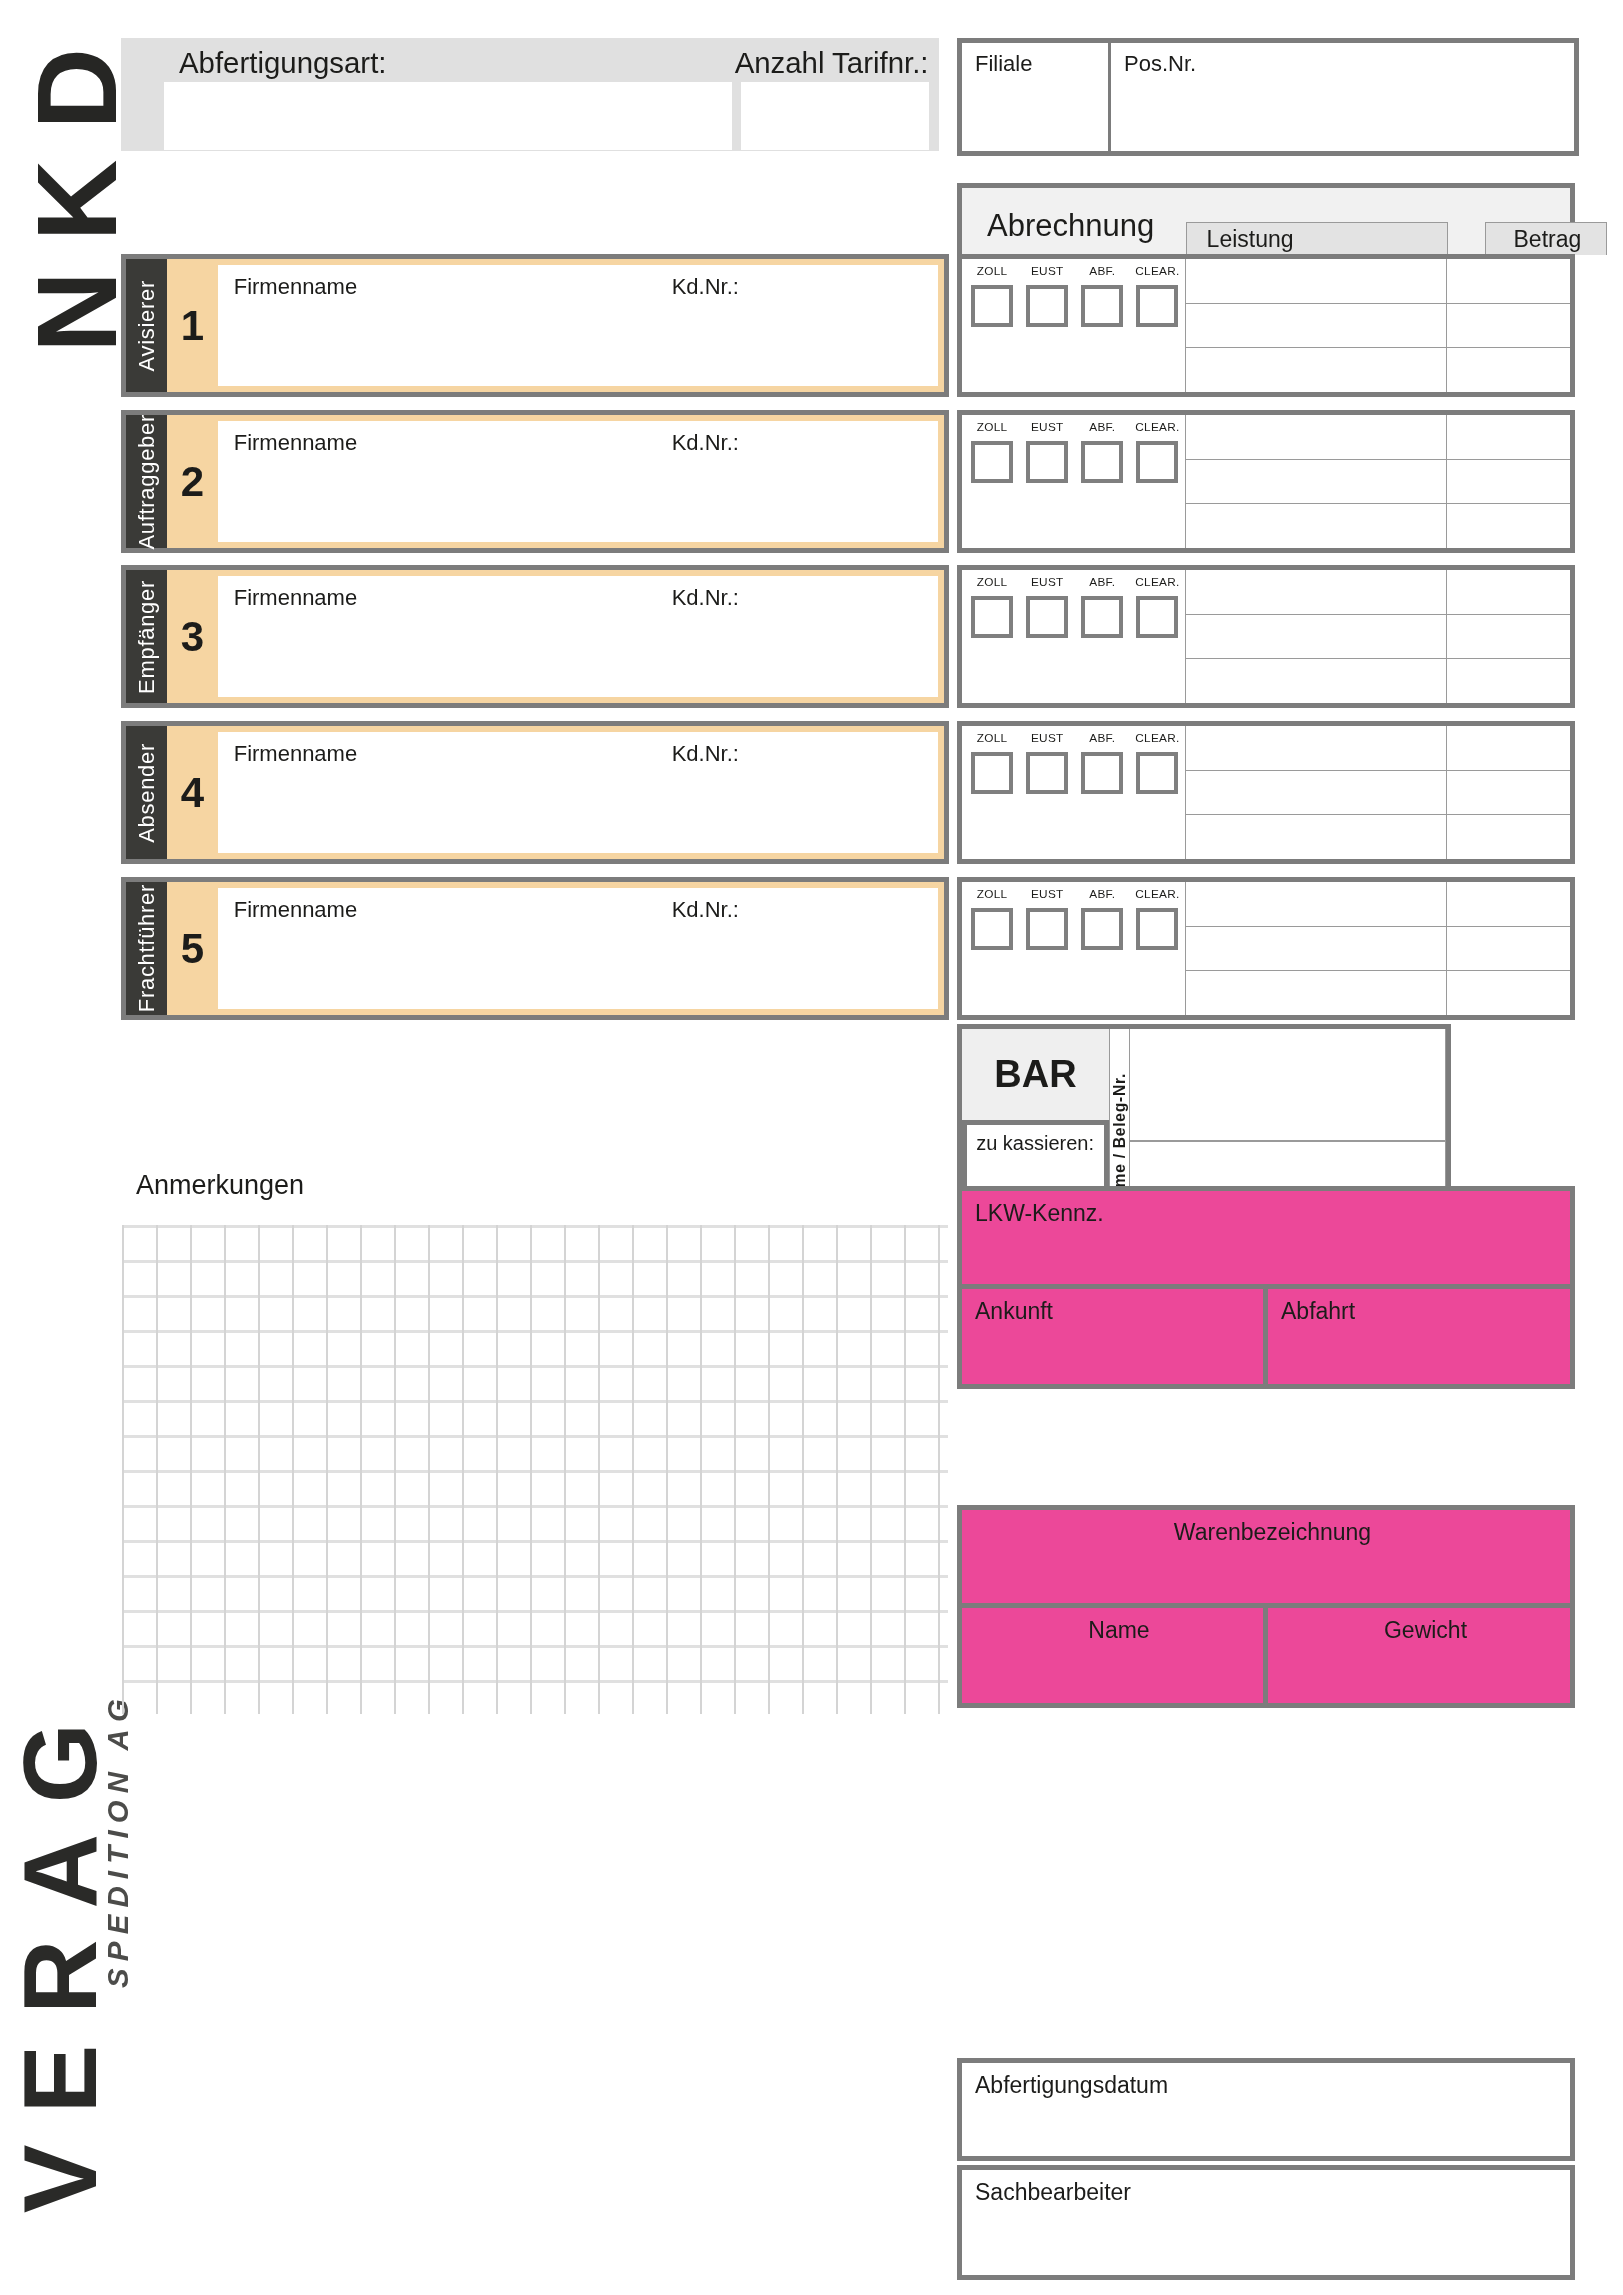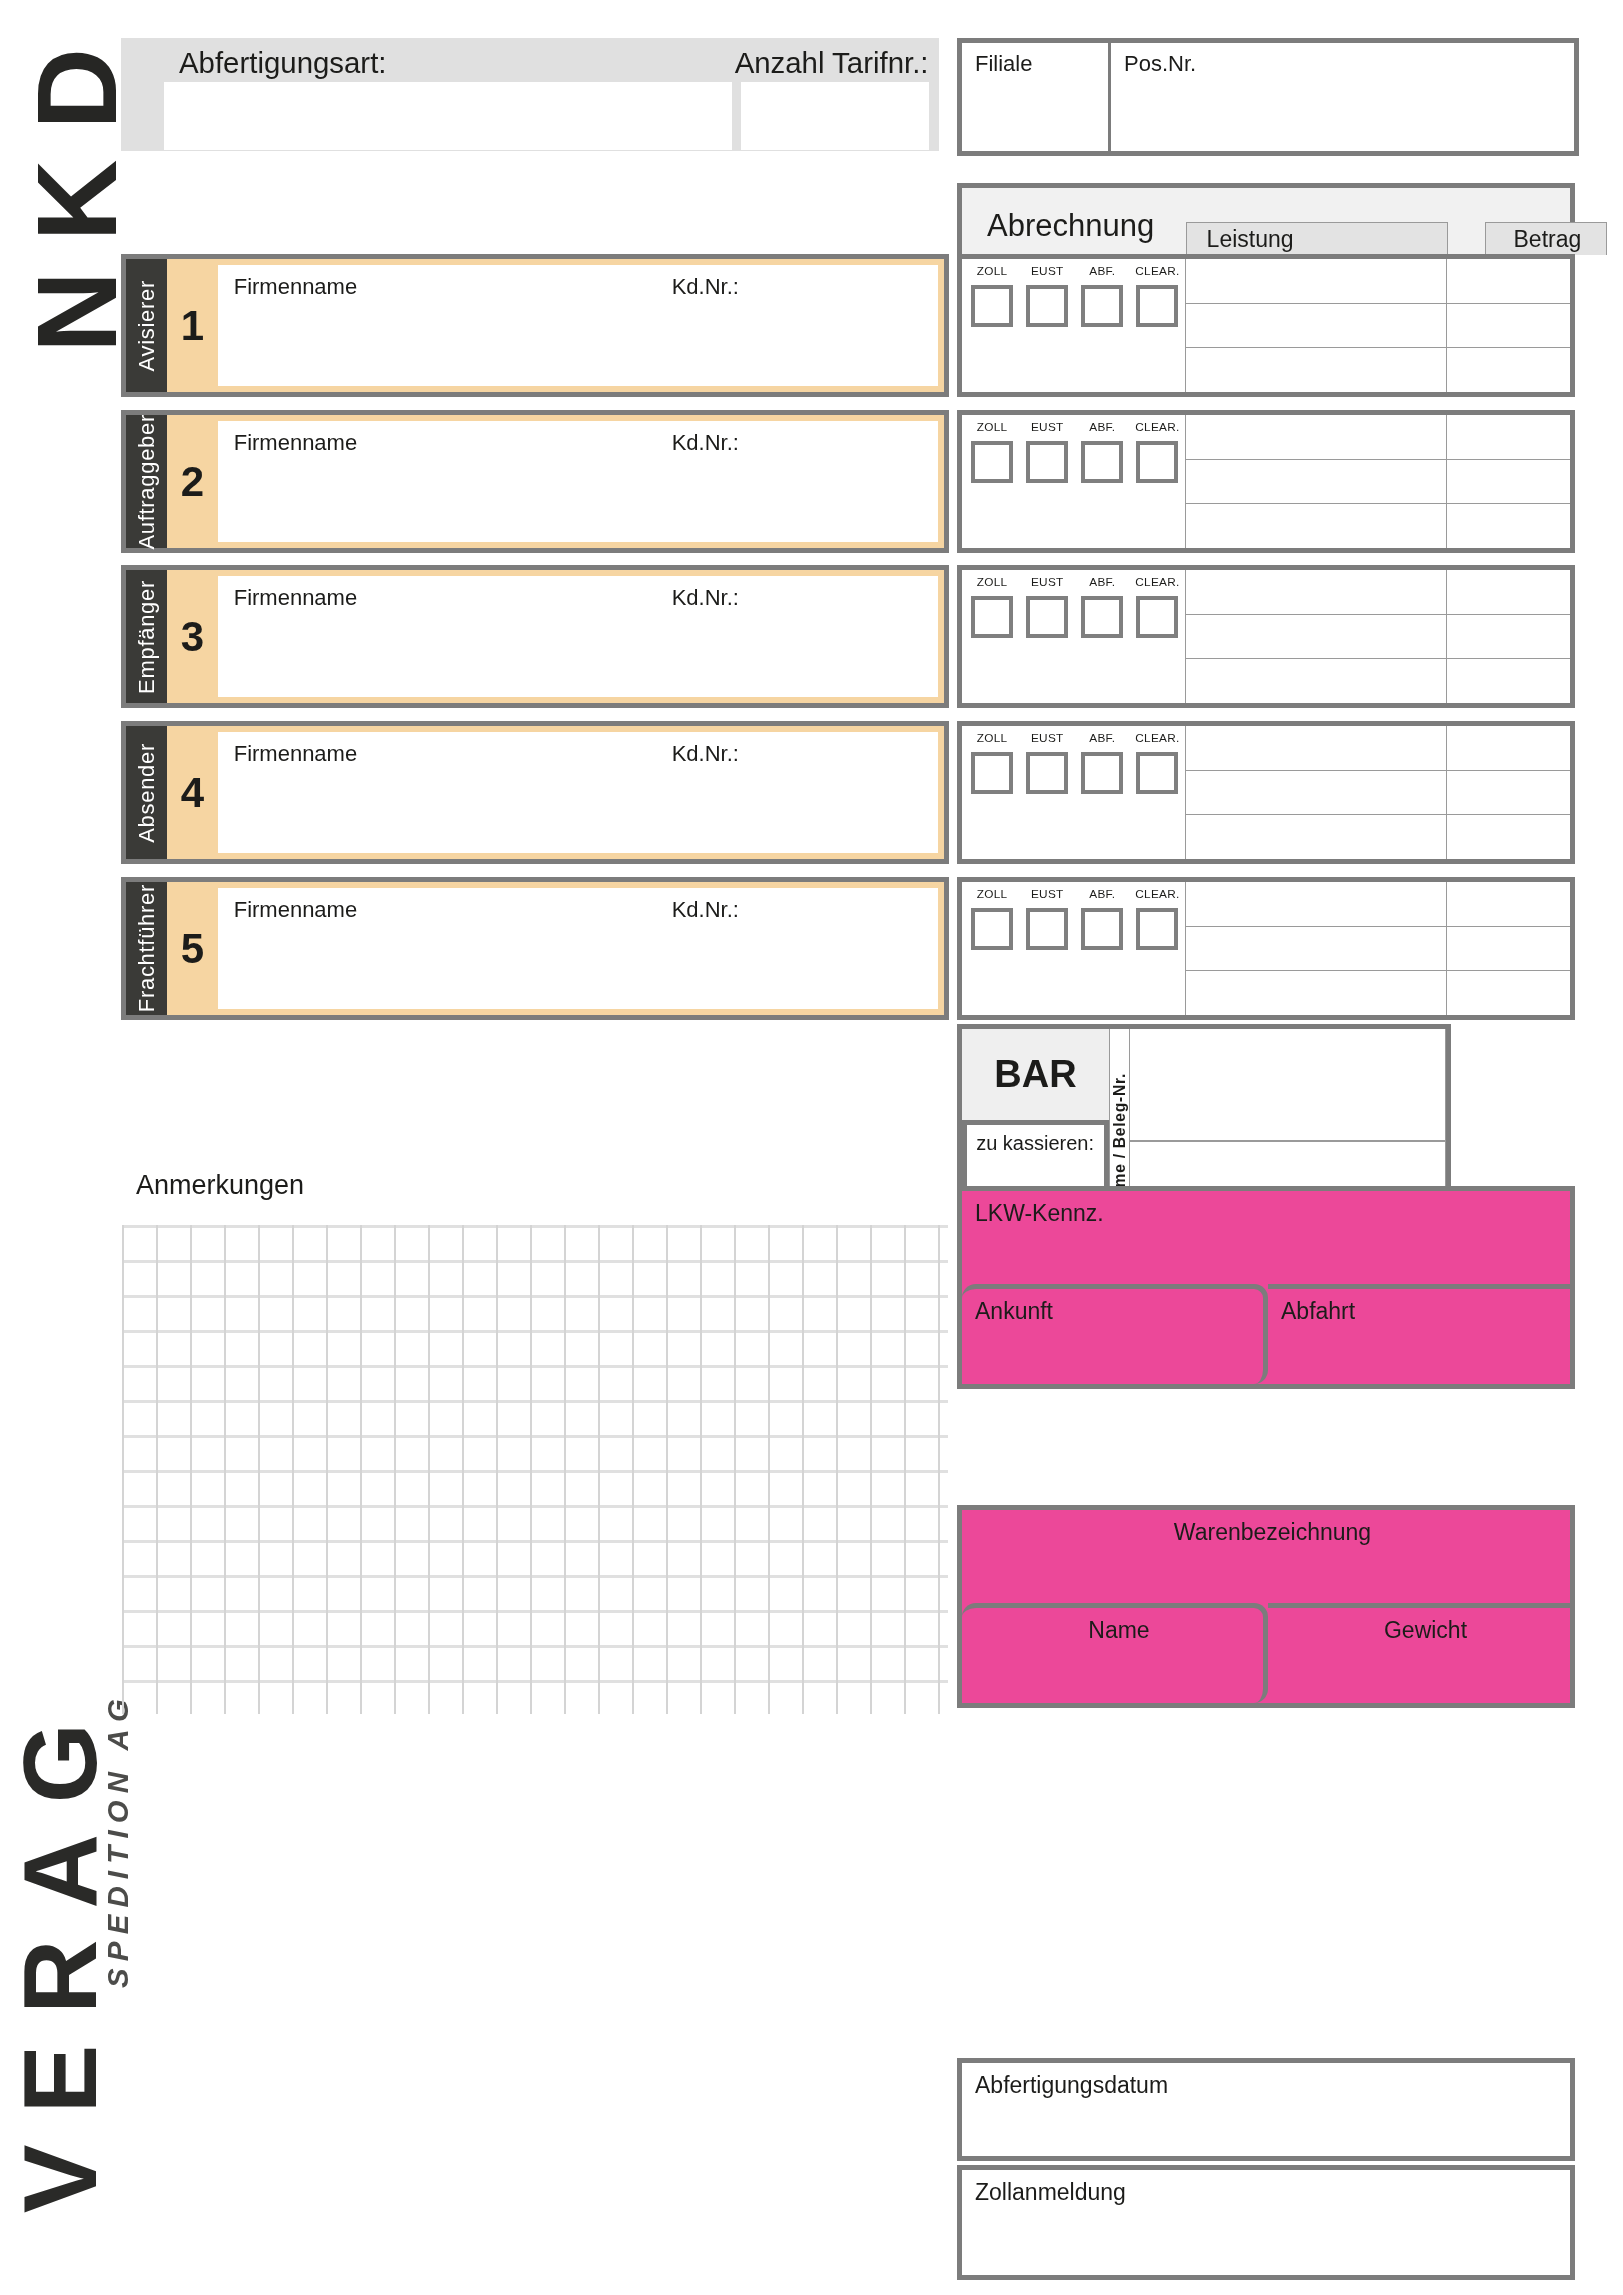--- a/index.html
+++ b/index.html
@@ -91,21 +91,21 @@
       linear-gradient(to right, #d4d4d4 2px, transparent 2px),
       linear-gradient(to bottom, #e0e0e0 3.3px, transparent 3.3px);
     background-size:34px 35px; }
 
   
   .info-block { left:957px; width:618px; border:5.2px solid #7c7c7c; box-sizing:border-box; background:#ec4899; }
   .blk-lkw { top:1186px; height:203px; }
   .blk-ware { top:1505px; height:203px;text-align:center; }
   .info-top-cell { position:absolute; left:0; top:0; right:0; height:93px; }
   .info-bl-cell { position:absolute; left:0; top:93px; width:306px; bottom:0;
-    border-top:5.2px solid #7c7c7c; border-right:5.2px solid #7c7c7c; box-sizing:border-box;border-radius:14px; }
+    border-top:5.2px solid #7c7c7c; border-right:5.2px solid #7c7c7c; box-sizing:border-box; }
   .info-br-cell { position:absolute; left:306px; top:93px; right:0; bottom:0;
     border-top:5.2px solid #7c7c7c; box-sizing:border-box; }
   .info-label { display:block; padding:9.2px 0 0 13px; font-size:23px; }
 
   
   .zoll-box { left:122px; top:1743px; width:826px; height:537px; border:5.2px solid #7c7c7c; box-sizing:border-box; background:#fff; }
   .zoll-label { display:block; padding:11.8px 0 0 17px; font-size:24px; }
 
   
   .datum-box { left:957px; top:2058px; width:618px; height:103px; border:5.2px solid #7c7c7c; box-sizing:border-box; background:#fff; }
@@ -458,17 +458,17 @@
     <div class="info-br-cell">
       <span class="info-label">Gewicht</span>
     </div>
   </div>
 
 
   <div class="abs datum-box">
     <span class="info-label">Abfertigungsdatum</span>
   </div>
   <div class="abs sach-box">
-    <span class="info-label">Zollanmeldung</span>
+    <span class="info-label">Sachbearbeiter</span>
   </div>
 
 </div>
 
 
 </body></html>

